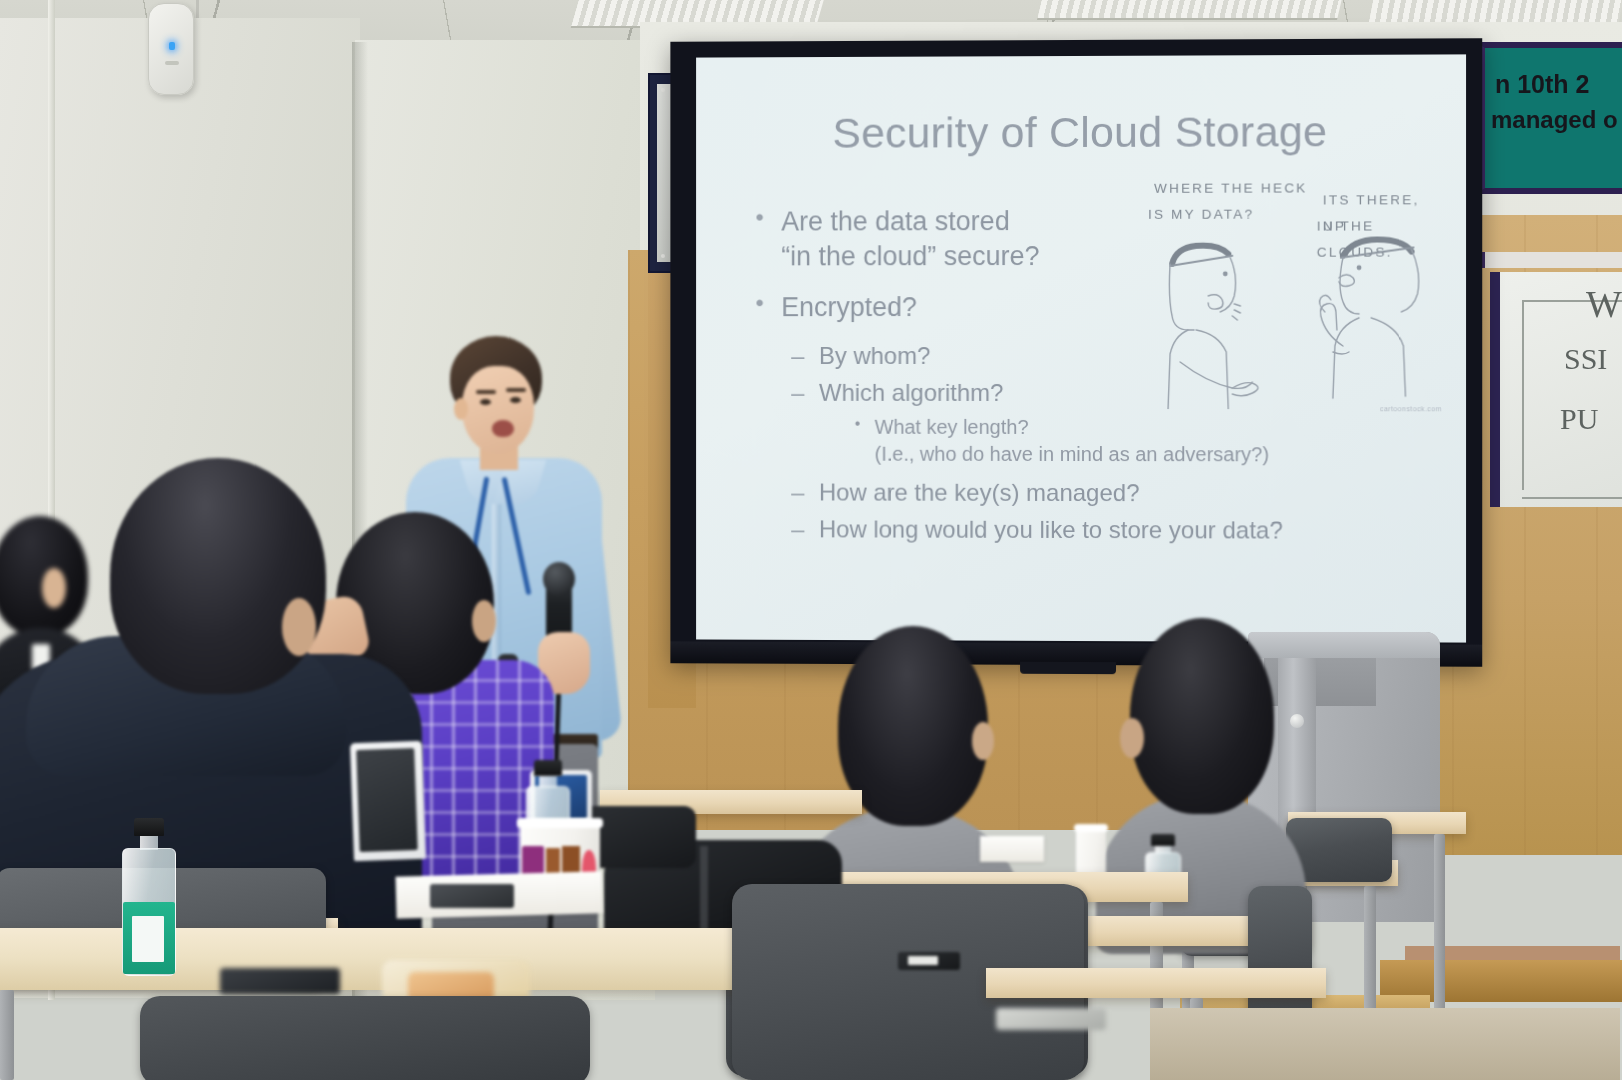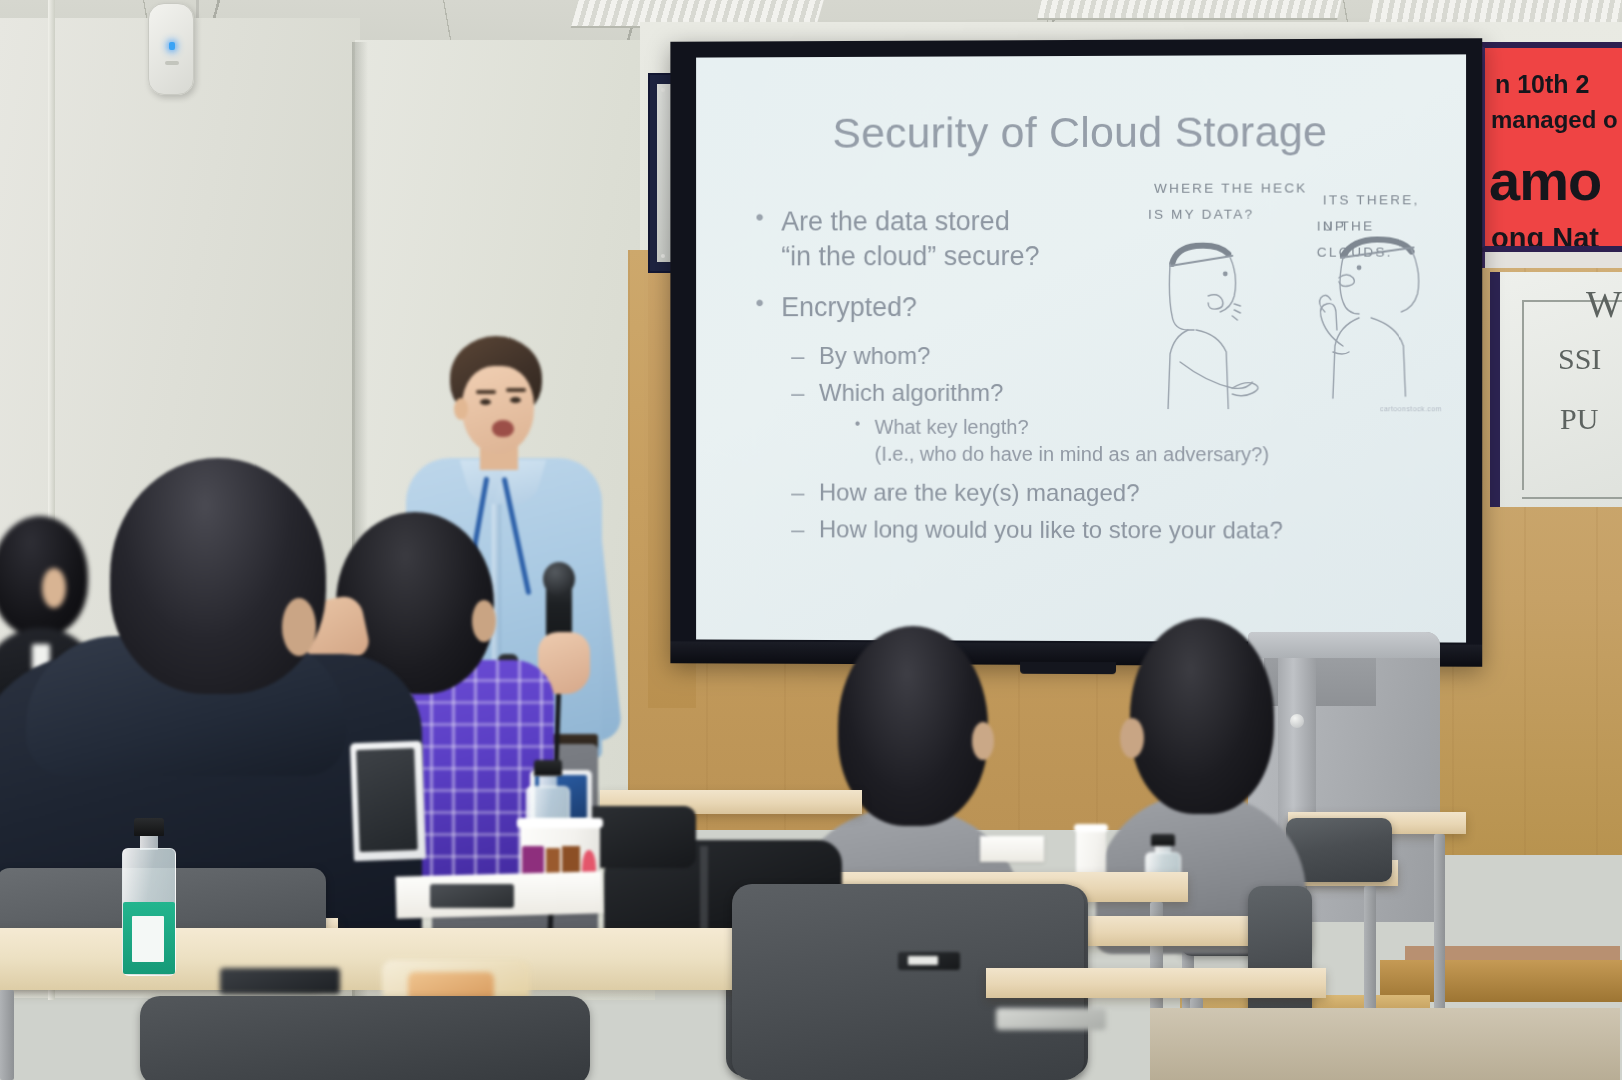--- a/index.html
+++ b/index.html
@@ -172,22 +172,22 @@
   .nb-screw { position: absolute; width: 4px; height: 4px; border-radius: 50%; background: #e9eae6; }
   .nb-s1 { left: 4px; top: 4px; }
   .nb-s2 { left: 4px; bottom: 4px; }
   .notice-wood {
     position: absolute; left: 648px; top: 268px; width: 48px; height: 440px;
     background: linear-gradient(180deg,#cba368,#b9904f);
   }
 
   
   .banner {
-    position: absolute; left: 1476px; top: 42px; width: 146px; height: 210px;
-    background: #ef4444; border-left: 9px solid #3b2a62; border-top: 6px solid #2d2050;
+    position: absolute; left: 1476px; top: 42px; width: 146px; height: 152px;
+    background: #0f766e; border-left: 9px solid #3b2a62; border-top: 6px solid #2d2050;
     border-bottom: 6px solid #2d2050;
     overflow: hidden;
   }
   .banner-line { color: #16161c; font-weight: 700; white-space: nowrap; }
   .bl1 { position: absolute; left: 10px; top: 22px; font-size: 25px; }
   .bl2 { position: absolute; left: 6px; top: 58px; font-size: 24px; }
   .bl3 { position: absolute; left: 4px; top: 100px; font-size: 56px; letter-spacing: -1px; }
   .bl4 { position: absolute; left: 6px; top: 158px; font-size: 29px; margin-top: 16px; }
   .banner-lower {
     position: absolute; left: 1476px; top: 252px; width: 146px; height: 16px;
@@ -199,21 +199,21 @@
     position: absolute; left: 1490px; top: 272px; width: 132px; height: 235px;
     background: linear-gradient(160deg,#eef0ec,#dfe2dd);
     border-left: 10px solid #2c2352;
   }
   .wb-box {
     position: absolute; left: 22px; top: 28px; width: 120px; height: 190px;
     border: 2px solid #9aa09a; border-right: none; border-bottom: none;
   }
   .wb-text { position: absolute; color: #5d6360; font-size: 30px; font-family: "Liberation Serif", serif; }
   .wbt1 { left: 86px; top: 10px; font-size: 38px; }
-  .wbt2 { left: 58px; top: 70px; }
+  .wbt2 { left: 64px; top: 70px; }
   .wbt3 { left: 60px; top: 130px; }
   .wb-bottom-line {
     position: absolute; left: 22px; bottom: 8px; width: 120px; height: 2px; background: #9aa09a;
   }
 
   
   .podium {
     position: absolute; left: 1248px; top: 632px; width: 192px; height: 290px;
     background: linear-gradient(100deg,#b9bcc0 0%, #a8abaf 55%, #9a9da1 100%);
     border-radius: 5px 14px 0 0;
@@ -391,21 +391,20 @@
   <div class="notice-board">
     <div class="notice-inner">
       <div class="nb-screw nb-s1"></div>
       <div class="nb-screw nb-s2"></div>
     </div>
   </div>
 
   <div class="banner">
     <div class="banner-line bl1">n 10th 2</div>
     <div class="banner-line bl2">managed o</div>
-    <div class="banner-line bl3">amo</div>
     <div class="banner-line bl4">ong Nat</div>
   </div>
   <div class="banner-lower"></div>
 
   <div class="whiteboard">
     <div class="wb-box"></div>
     <div class="wb-text wbt1">W</div>
     <div class="wb-text wbt2">SSI</div>
     <div class="wb-text wbt3">PU</div>
     <div class="wb-bottom-line"></div>

